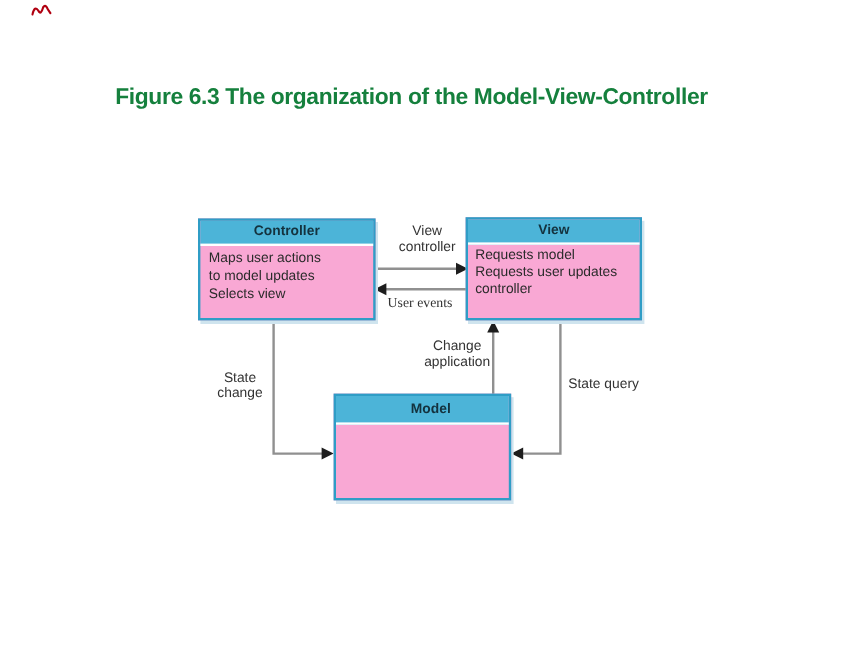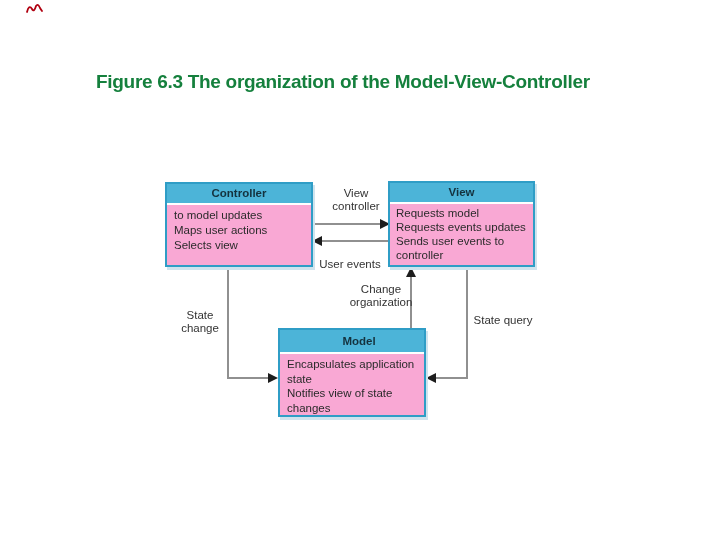--- a/index.html
+++ b/index.html
@@ -89,60 +89,53 @@
   </g>
   <g>
     <path class="edge-line" d="M467,268 V378 H435"></path>
     <polygon class="edge-arrow" points="426,378 436,373 436,383"></polygon>
   </g>
 </svg>
 
 <div class="node node-controller" style="left:165px; top:182px; width:148px; height:85px;">
   <div class="node-header">Controller</div>
   <div class="node-body">
+    <div>Maps user actions</div>
     <div>to model updates</div>
-    <div>Maps user actions</div>
     <div>Selects view</div>
   </div>
 </div>
 
 <div class="node node-view" style="left:388px; top:181px; width:147px; height:86px;">
   <div class="node-header">View</div>
   <div class="node-body">
     <div>Requests model</div>
-    <div>Requests events updates</div>
-    <div>Sends user events to</div>
+    <div>Requests user updates</div>
     <div>controller</div>
   </div>
 </div>
 
 <div class="node node-model" style="left:278px; top:328px; width:148px; height:89px;">
   <div class="node-header">Model</div>
-  <div class="node-body">
-    <div>Encapsulates application</div>
-    <div>state</div>
-    <div>Notifies view of state</div>
-    <div>changes</div>
-  </div>
 </div>
 
 <div class="edge-label" style="left:318px; top:187px; width:76px;">
   <div>View</div>
   <div>controller</div>
 </div>
 
-<div class="edge-label" style="left:308px; top:258px; width:84px;">
+<div class="edge-label" style="left:308px; top:247px; width:84px;font-family:Liberation Serif, serif;">
   <div>User events</div>
 </div>
 
 <div class="edge-label" style="left:168px; top:309px; width:64px;">
   <div>State</div>
   <div>change</div>
 </div>
 
 <div class="edge-label" style="left:336px; top:283px; width:90px;">
   <div>Change</div>
-  <div>organization</div>
+  <div>application</div>
 </div>
 
 <div class="edge-label" style="left:468px; top:314px; width:70px;">
   <div>State query</div>
 </div>
 
 </body></html>

